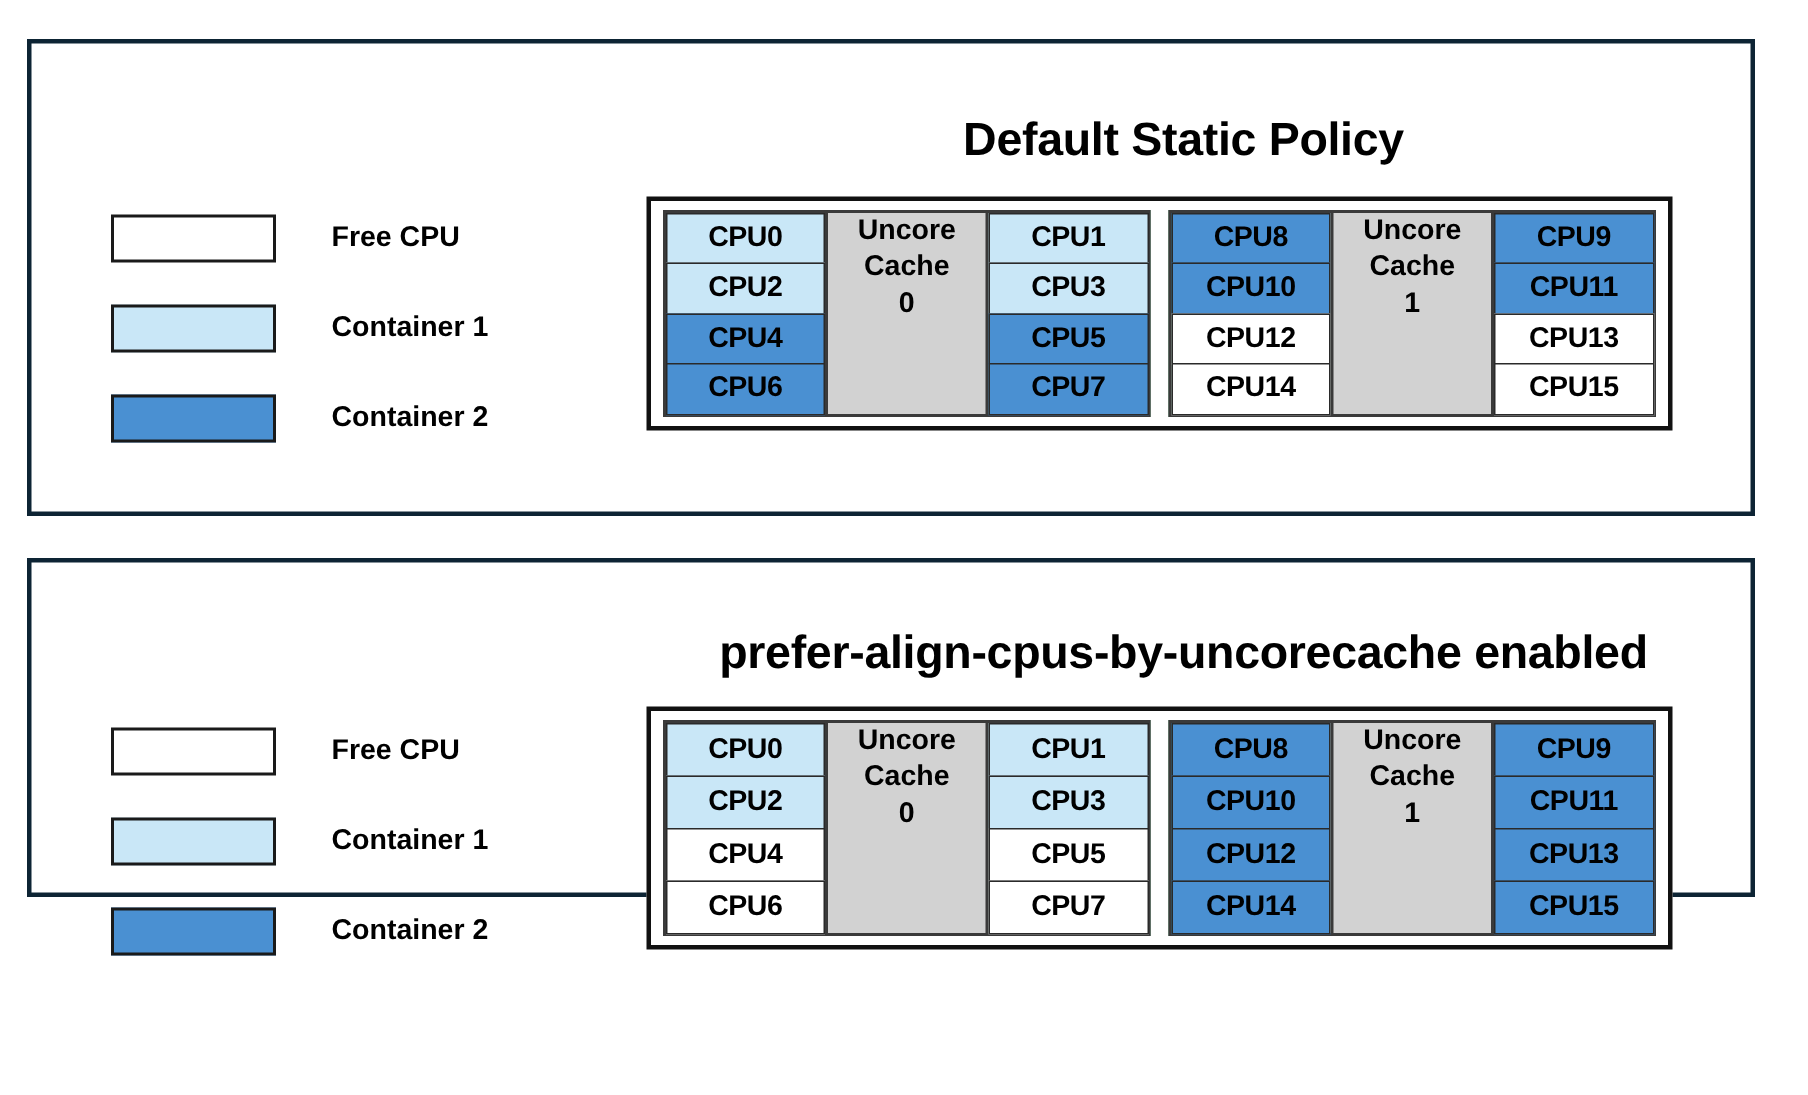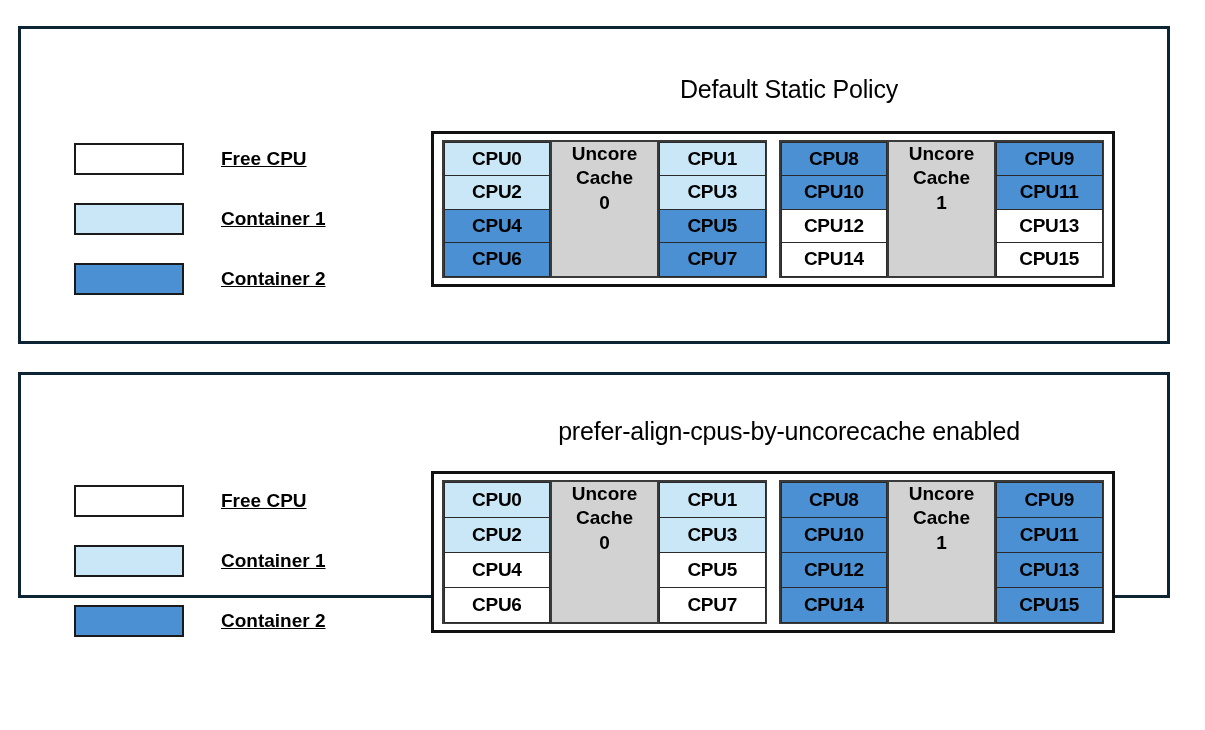--- a/index.html
+++ b/index.html
@@ -25,41 +25,40 @@
     box-sizing: border-box;
   }
   #panel-0 { top: 26px;  height: 318px; }
   #panel-1 { top: 372px; height: 226px; }
 
   .panel-title {
     position: absolute;
     left: 0;
     right: 0;
     text-align: center;
-    font-size: 25px;
-    font-weight: normal;
+    font-size: 31px;
+    font-weight: bold;
     color: #000000;
     letter-spacing: -0.2px;
   }
   #panel-0 .panel-title { top: 46px; padding-left: 390px; }
   #panel-1 .panel-title { top: 42px; padding-left: 390px; }
 
   
   .legend {
     position: absolute;
     left: 53px;
   }
   #panel-0 .legend { top: 100px; }
   #panel-1 .legend { top: 96px; }
 
   .legend-row {
     display: flex;
     align-items: center;
     height: 60px;
-    text-decoration: underline;
   }
   .legend-swatch {
     width: 110px;
     height: 32px;
     border: 2px solid #1a1a1a;
     box-sizing: border-box;
   }
   .legend-label {
     margin-left: 37px;
     font-size: 19px;

